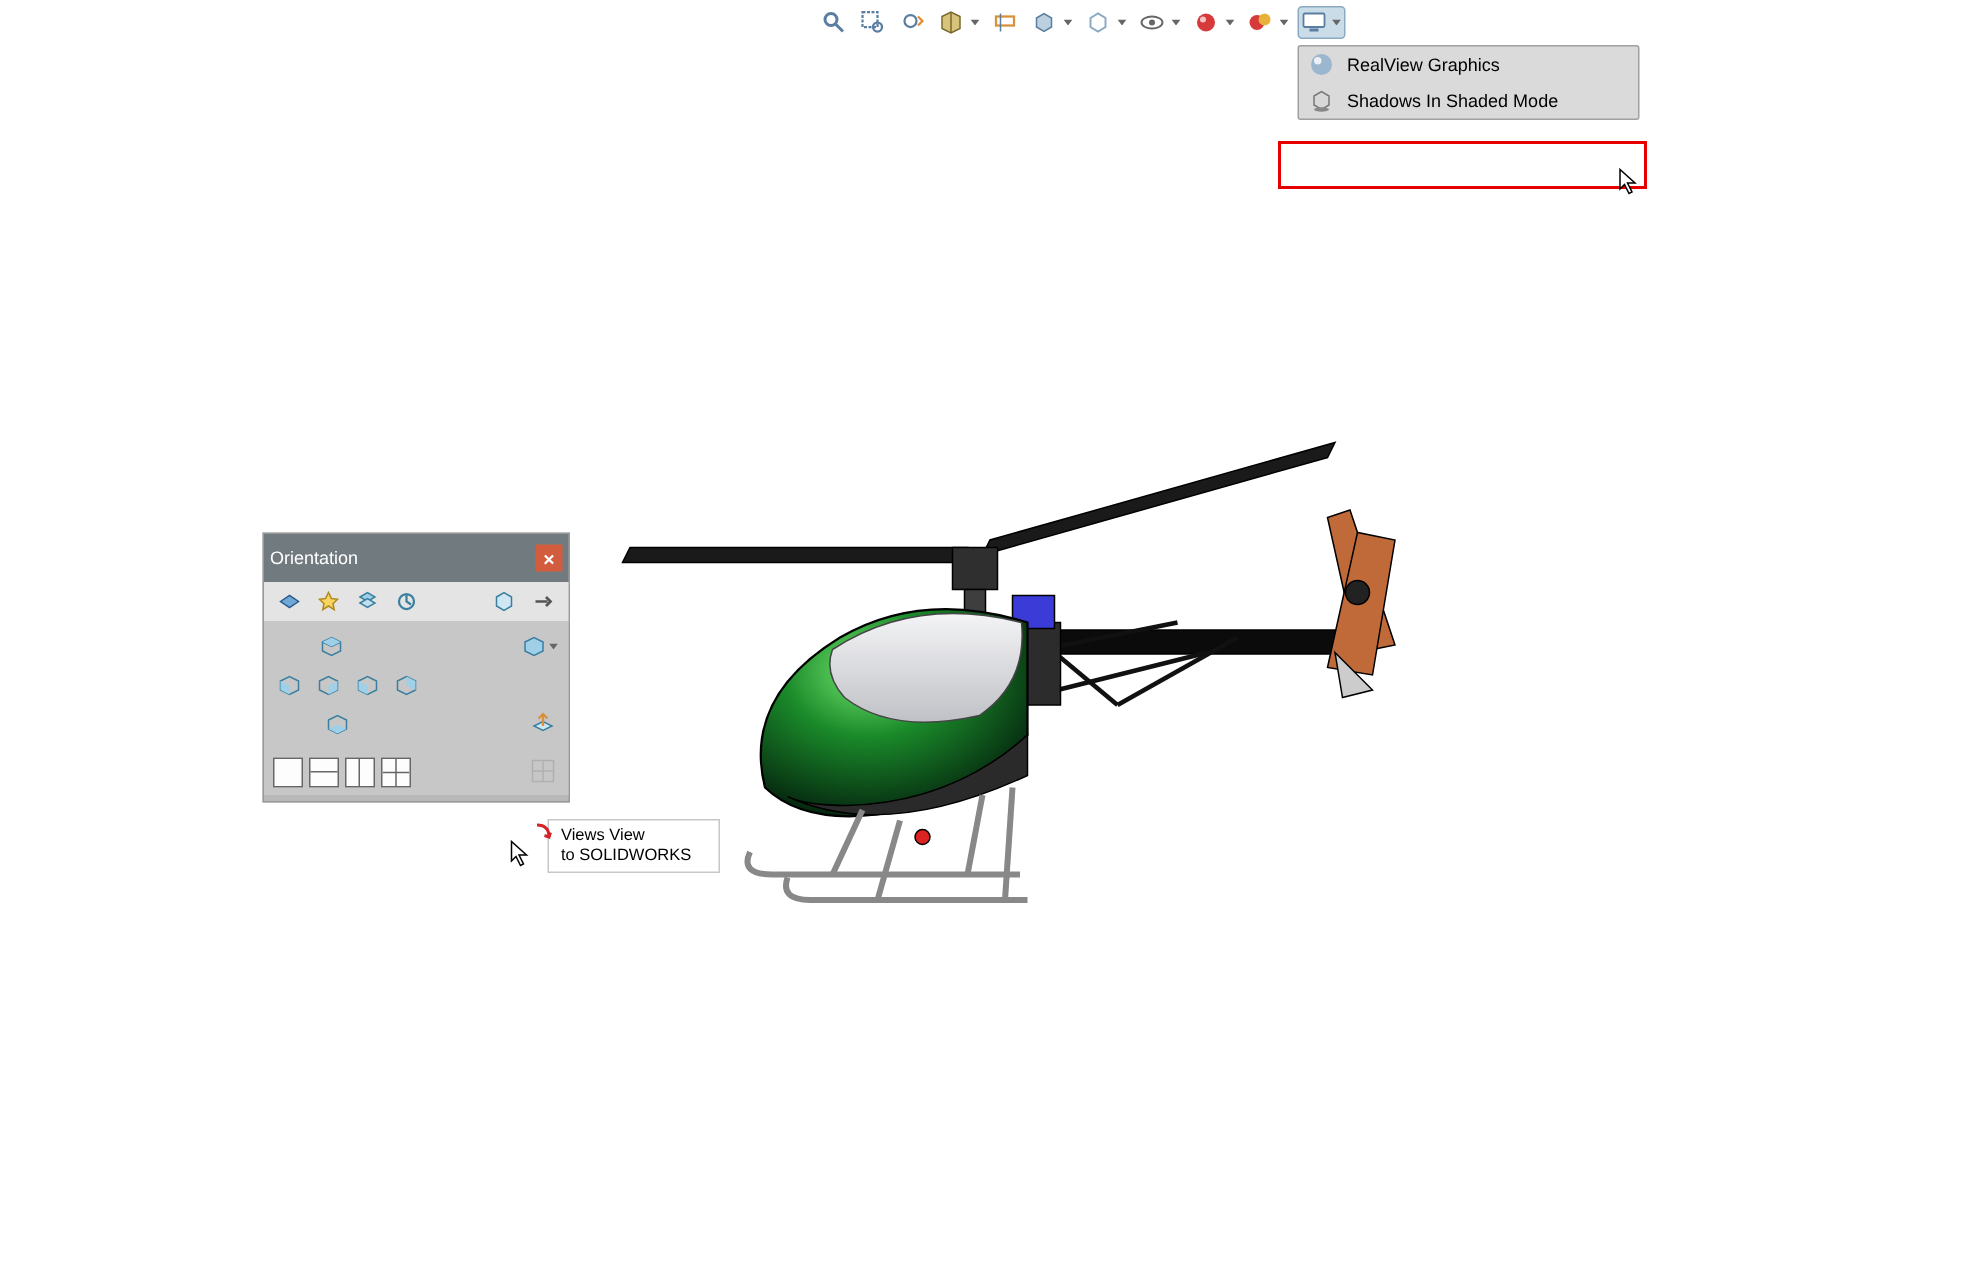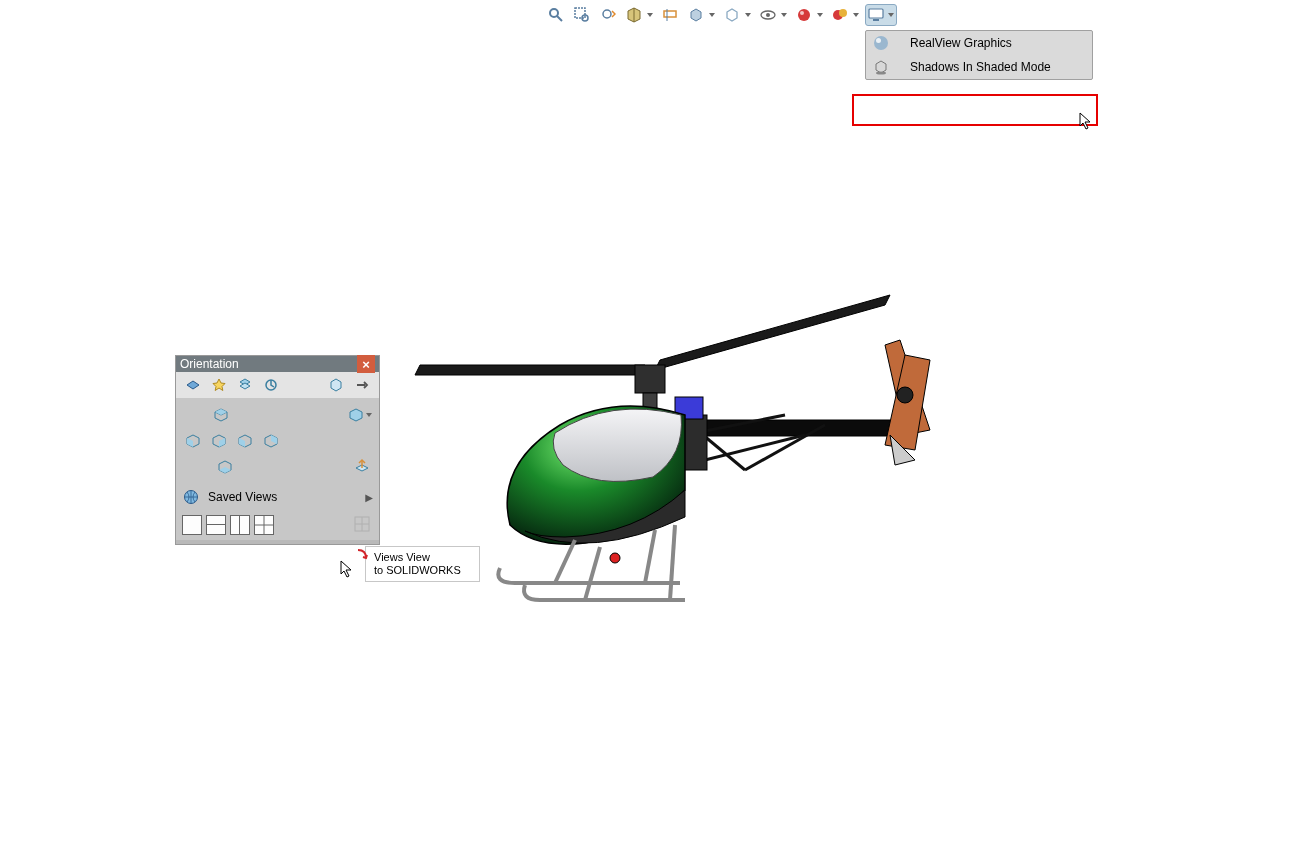--- a/index.html
+++ b/index.html
@@ -7,27 +7,27 @@
   
   .hud{position:absolute;top:4px;left:545px;display:flex;align-items:center;gap:4px}
   .hud-btn{width:22px;height:22px;display:flex;align-items:center;justify-content:center;border-radius:3px}
   .split{width:32px;height:22px;display:flex;align-items:center;border-radius:3px}
   .split .main{flex:1;display:flex;align-items:center;justify-content:center}
   .split .arr{width:10px;display:flex;align-items:center;justify-content:center}
   .split.active{background:#c9dce8;border:1px solid #8aa9c2}
   .arr svg{display:block}
   
   .vs-menu{position:absolute;top:30px;left:865px;width:228px;background:#dadada;border:1px solid #a0a0a0;border-radius:2px}
-  .vs-item{display:flex;align-items:center;gap:20px;padding:3px 6px;height:24px}
+  .vs-item{display:flex;align-items:center;gap:8px;padding:3px 6px;height:24px}
   .vs-item .ic{width:18px;height:18px;display:flex;align-items:center;justify-content:center}
   .highlight-box{position:absolute;top:94px;left:852px;width:246px;height:32px;border:2px solid #e60000;background:transparent;pointer-events:none}
   .cursor-vs{position:absolute;top:112px;left:1079px;pointer-events:none}
   
   .panel{position:absolute;top:355px;left:175px;width:205px;background:#b9b9b9;border:1px solid #999;padding-bottom:4px}
-  .panel-title{display:flex;align-items:center;justify-content:space-between;background:#717a7f;color:#fff;height:16px;padding:0 4px}
+  .panel-title{display:flex;align-items:center;justify-content:space-between;background:#717a7f;color:#fff;height:32px;padding:0 4px}
   .panel-close{width:18px;height:18px;background:#d25d3e;color:#fff;display:flex;align-items:center;justify-content:center;font-size:13px;font-weight:bold}
   .panel-row{display:flex;align-items:center;padding:2px 6px;gap:4px}
   .row-light{background:#e4e4e4}
   .row-dark{background:#c7c7c7}
   .pbtn{width:22px;height:22px;display:flex;align-items:center;justify-content:center;border-radius:2px}
   .sv-row{background:#c7c7c7;display:flex;align-items:center;padding:3px 6px;gap:8px;height:26px}
   .sv-globe{width:18px;height:18px;display:flex;align-items:center;justify-content:center}
   .sv-text{flex:1}
   .sv-chev{font-size:10px;color:#555}
   .drawiso-row{background:#fff;display:flex;align-items:center;height:26px;padding:0 6px}
@@ -350,30 +350,20 @@
     <div style="flex:1"></div>
     <div class="pbtn">
         <svg width="18" height="18">
           <path d="M3 10l6-3 6 3-6 3z" fill="#cfe6f3" stroke="#3a7fa0"></path>
           <line x1="9" y1="2" x2="9" y2="10" stroke="#d8903a" stroke-width="1.5"></line>
           <path d="M6 5l3-3 3 3" fill="none" stroke="#d8903a" stroke-width="1.5"></path>
         </svg>
       </div>
   </div>
 
-  <div class="sv-row">
-    <span class="sv-globe">
-        <svg width="16" height="16">
-          <circle cx="8" cy="8" r="6.5" fill="#7fb8e0" stroke="#2a5a8a"></circle>
-          <path d="M2 8h12M8 2v12M4 3q4 5 0 10M12 3q-4 5 0 10" fill="none" stroke="#2a5a8a" stroke-width=".8"></path>
-        </svg>
-      </span>
-    <span class="sv-text">Saved Views</span>
-    <span class="sv-chev">▶</span>
-  </div>
 
 
 
   <div class="vp-row">
     <div class="vp-ic"></div>
     <div class="vp-ic">
         <div style="width:100%;height:50%;border-bottom:1px solid #666"></div>
       </div>
     <div class="vp-ic">
         <div style="width:50%;height:100%;border-right:1px solid #666"></div>

